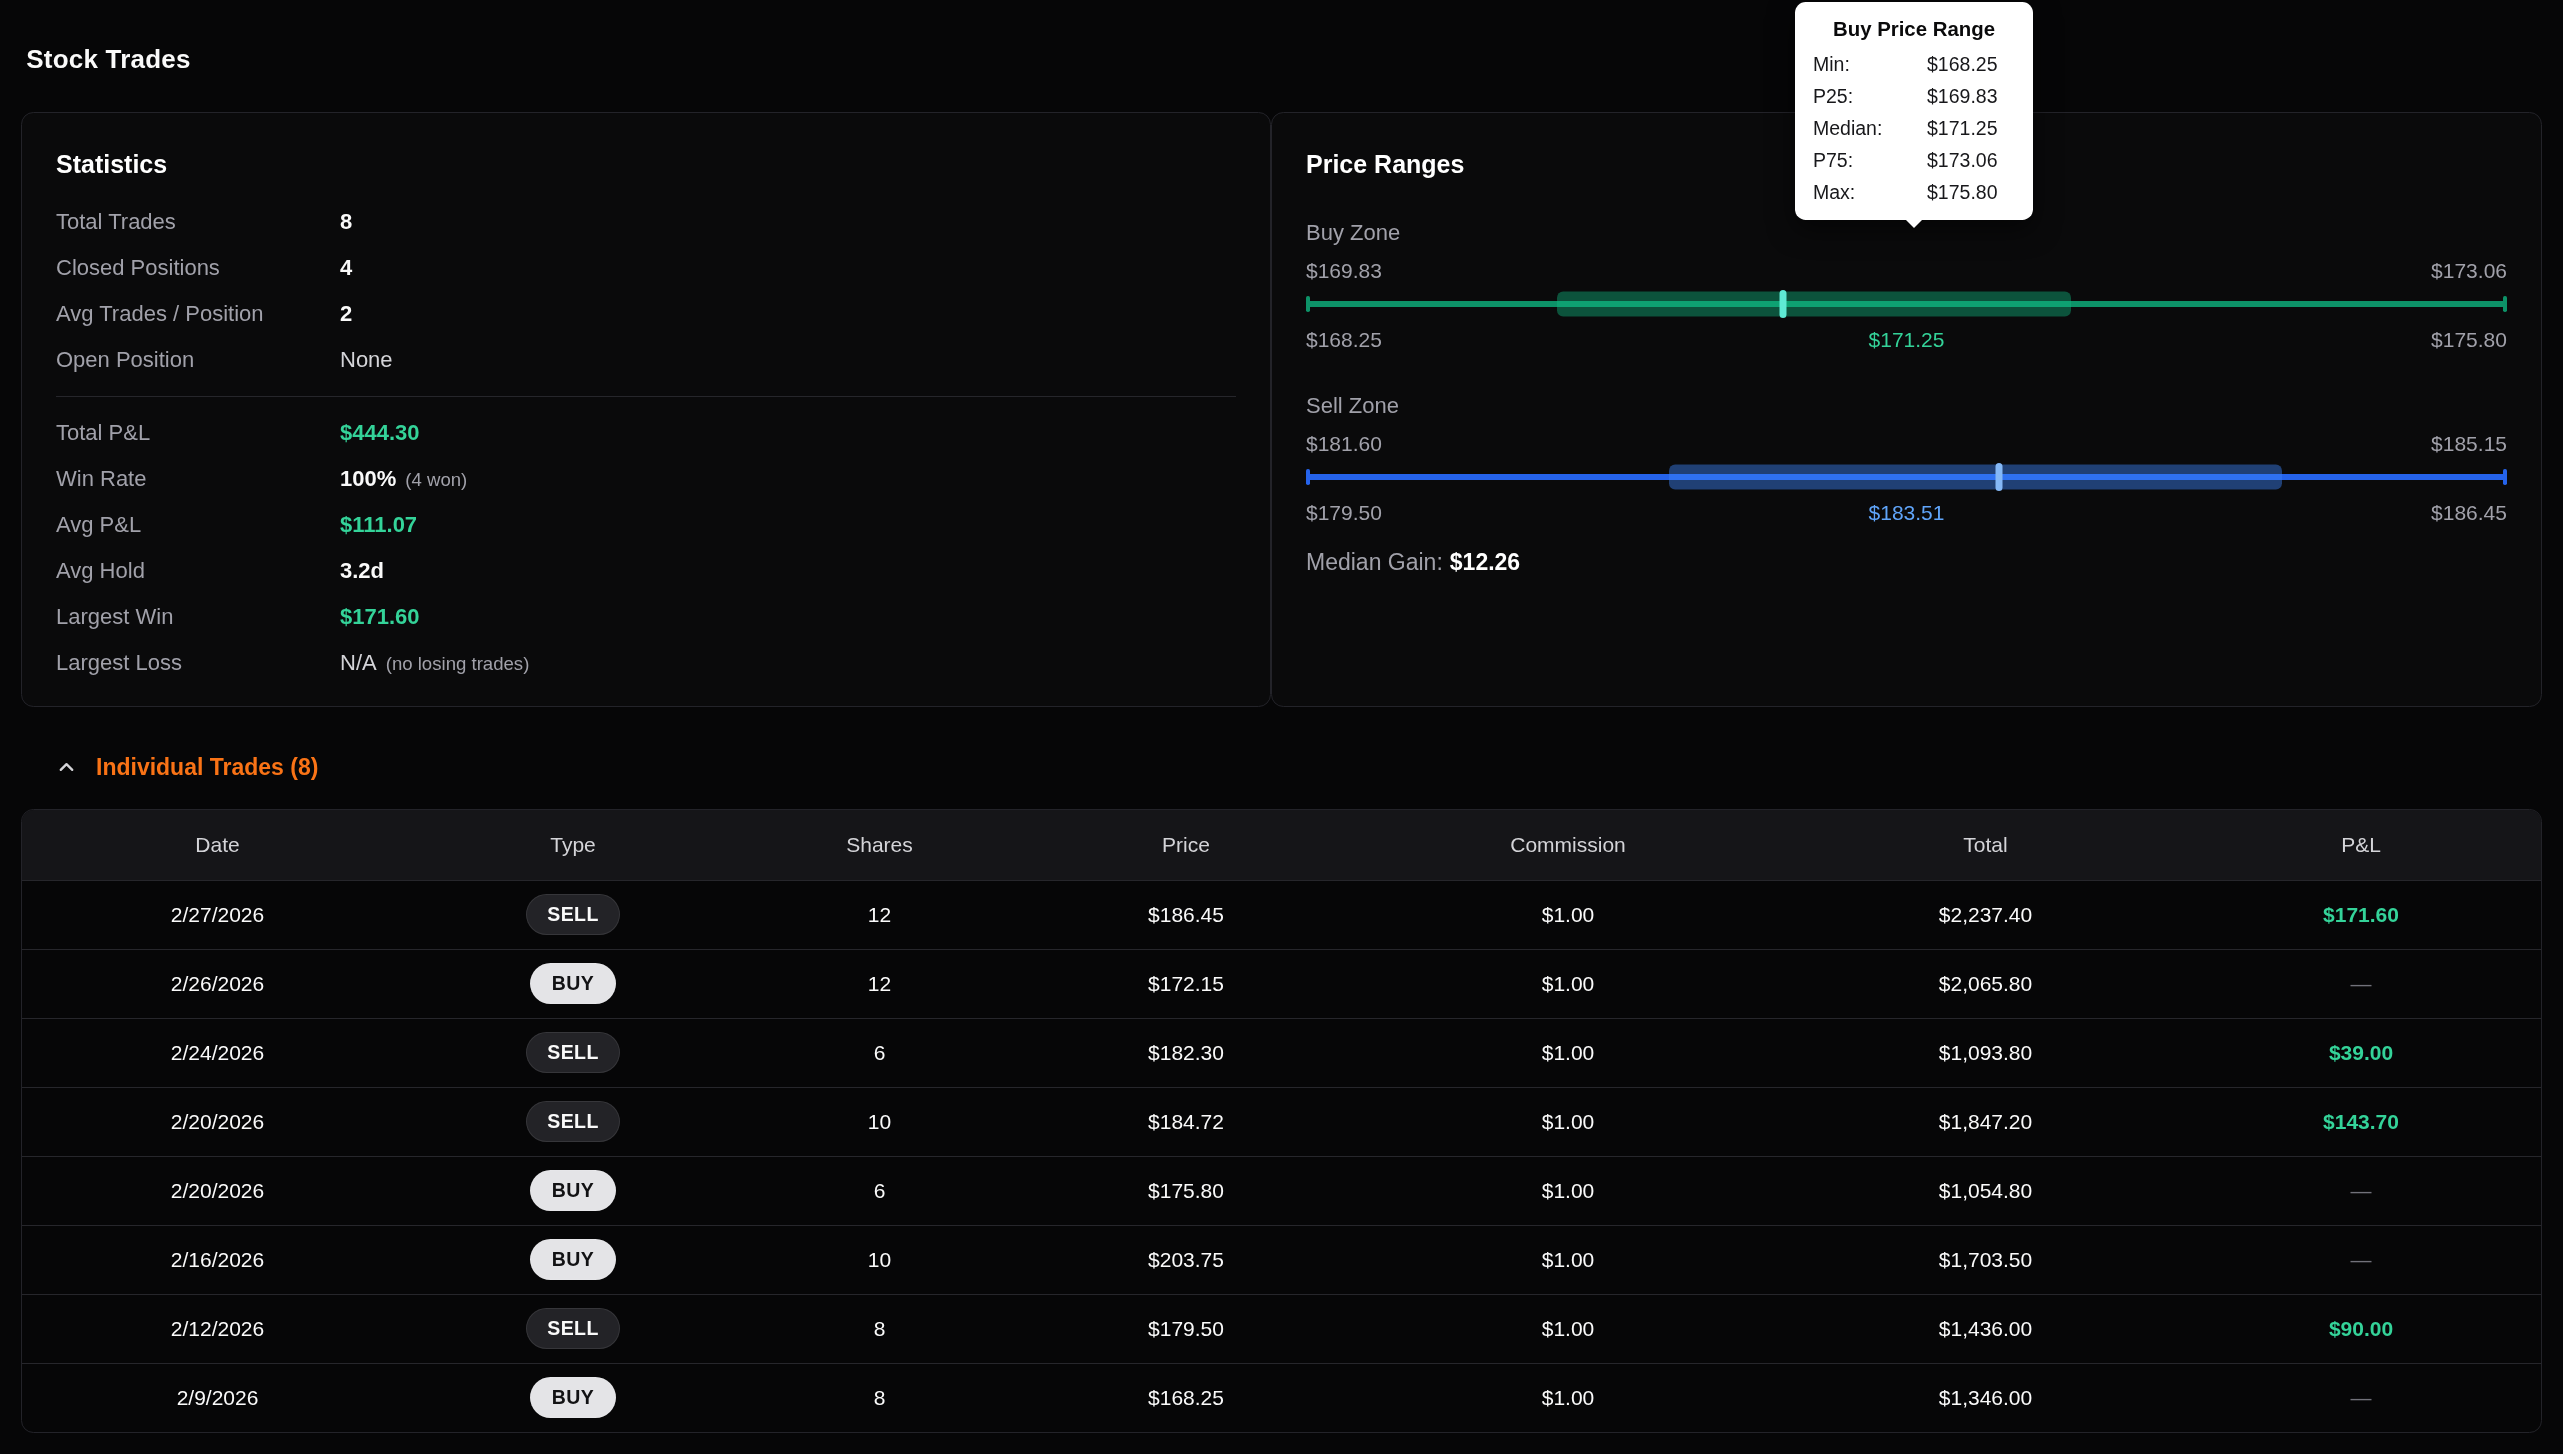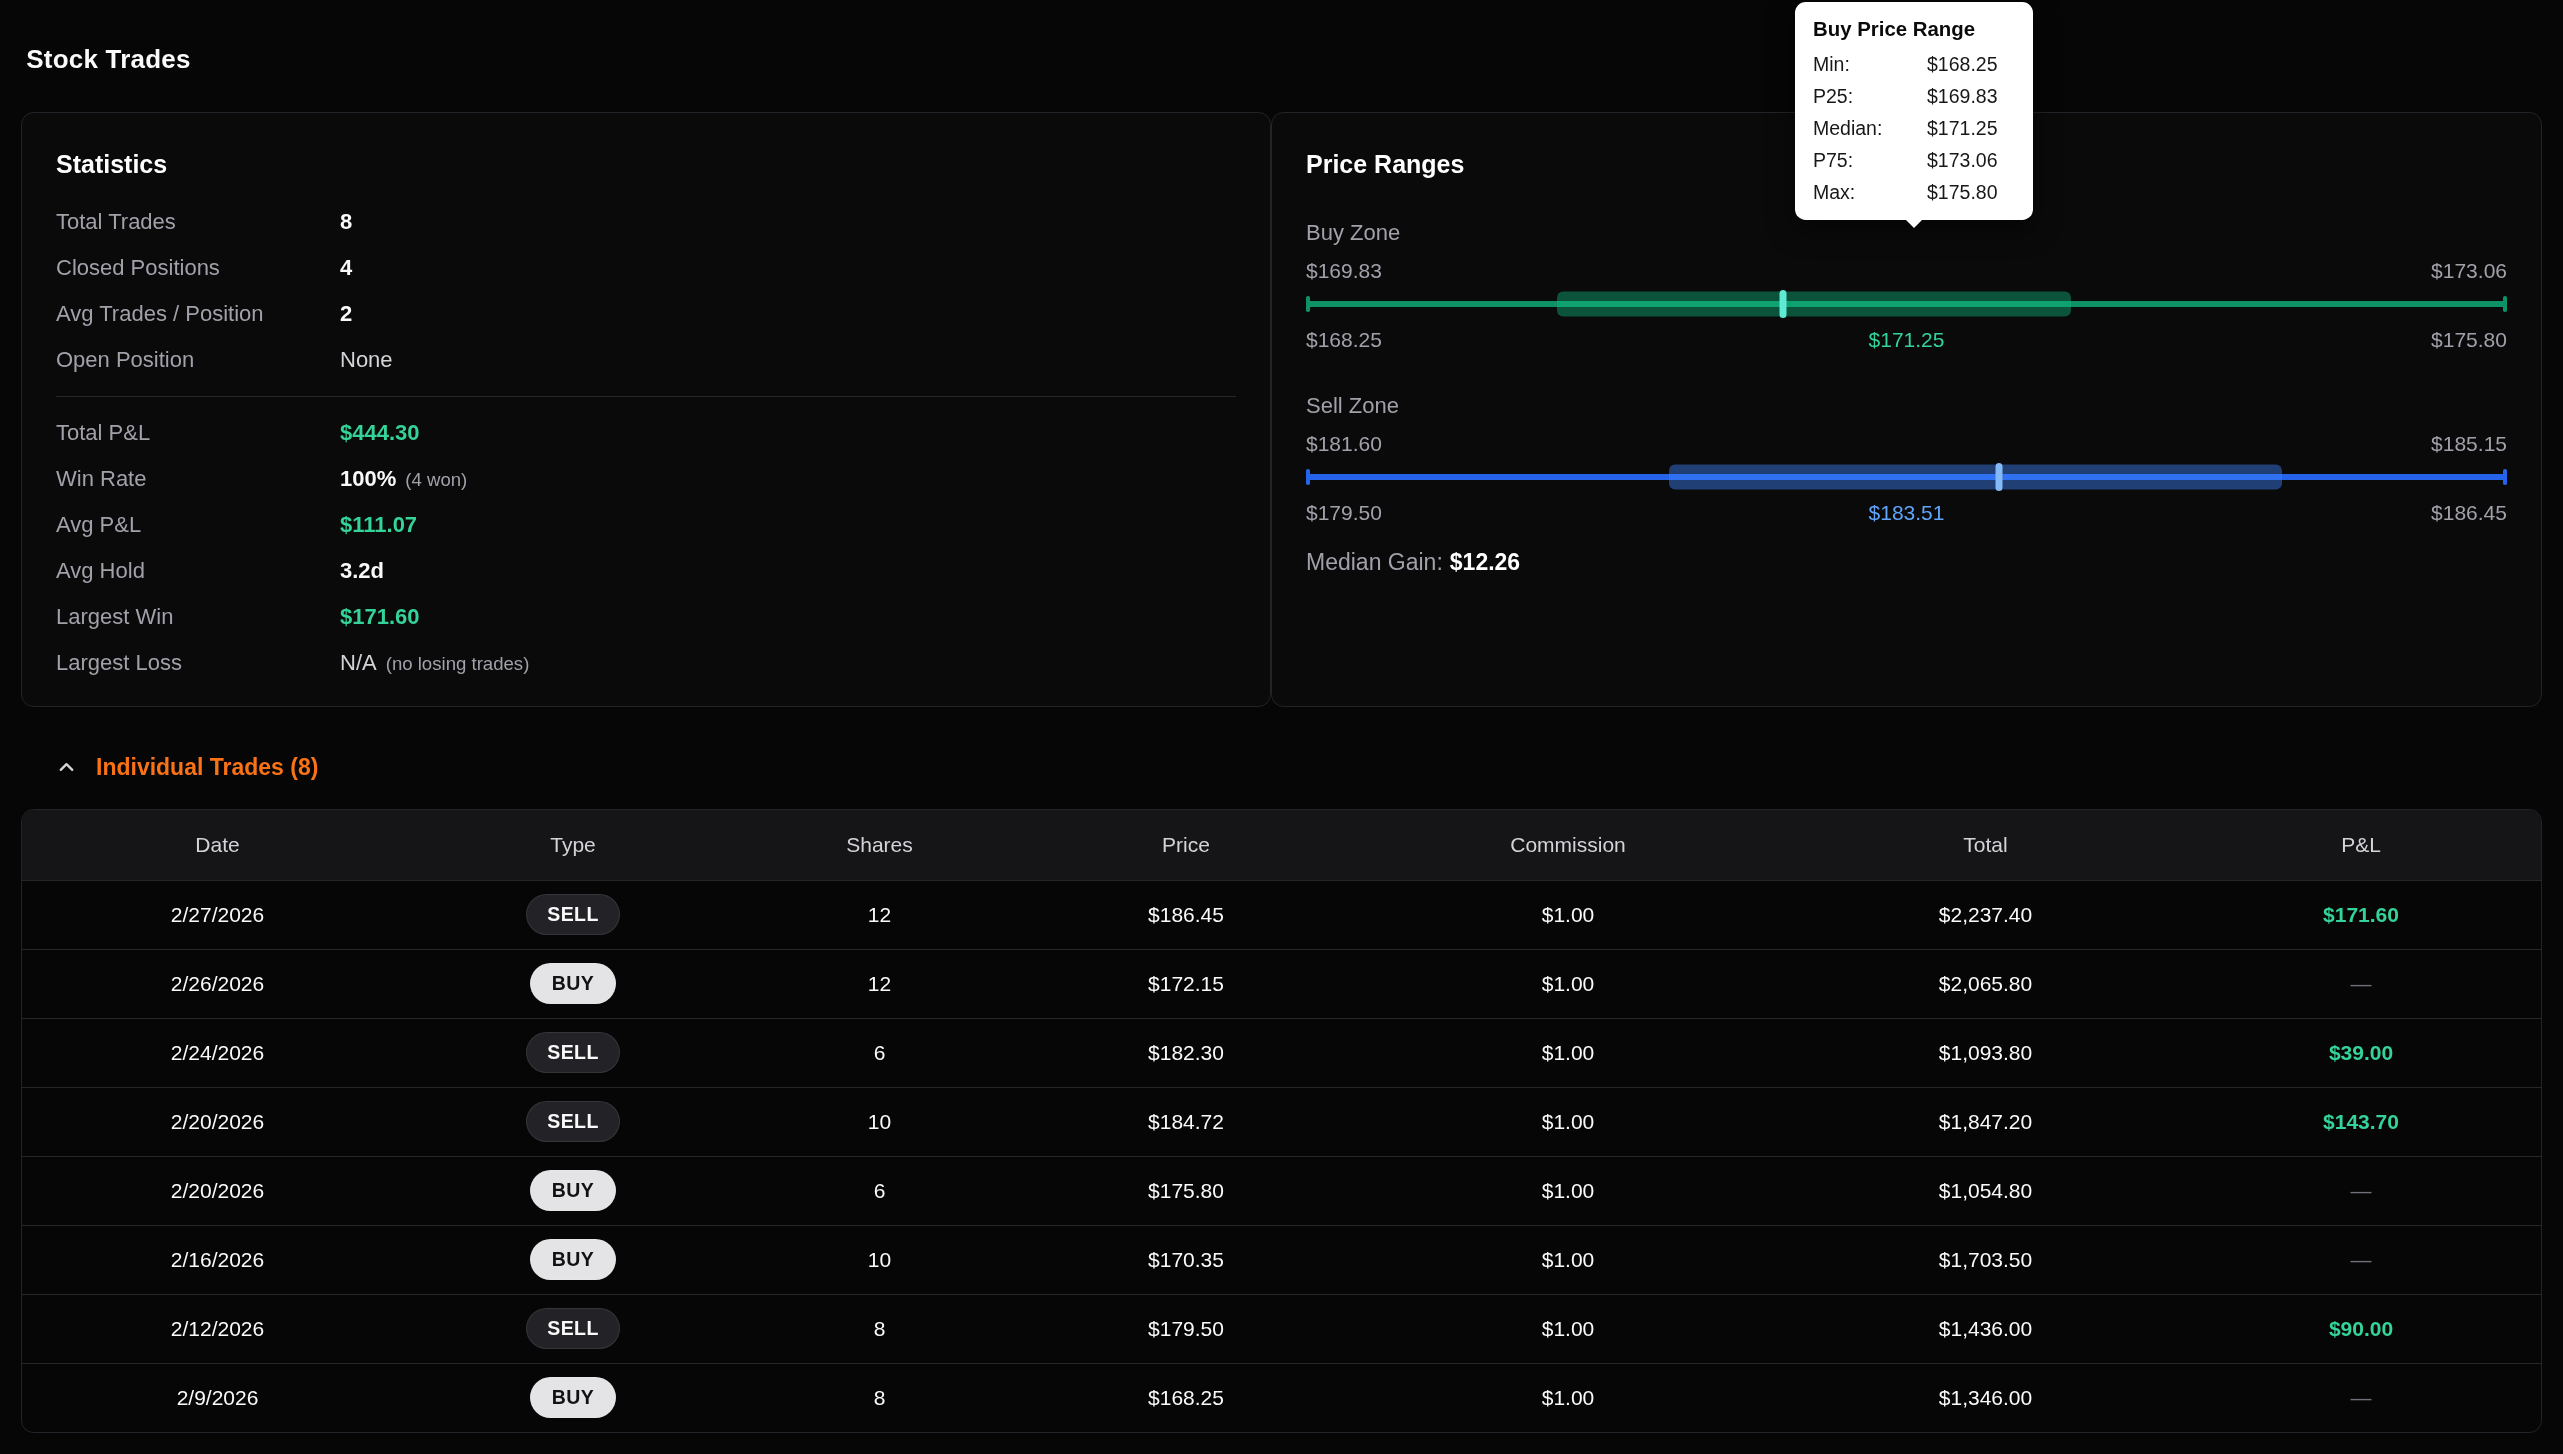--- a/index.html
+++ b/index.html
@@ -75,21 +75,21 @@
     position:absolute; left:1795px; top:1.8px; width:238px;
     background:var(--tooltip-bg,#fff); color:#111214;
     border-radius:10.7px; padding:14px 18px 12.4px 18px;
     box-shadow:0 9px 27px rgba(0,0,0,.55);
     z-index:10;
   }
   .tooltip::after {
     content:""; position:absolute; left:50%; bottom:-8px; transform:translateX(-50%);
     border:9px solid transparent; border-top:9px solid var(--tooltip-bg,#fff); border-bottom:none;
   }
-  .tooltip-title { font-size:20.4px; font-weight:700; line-height:27px; margin-bottom:5.3px; color:#0a0a0b; }
+  .tooltip-title { font-size:20.4px; font-weight:700; line-height:27px; margin-bottom:5.3px; color:#0a0a0b;text-align:center; }
   .tooltip-row { display:flex; font-size:19.5px; line-height:32px; color:#18181b; }
   .tooltip-row .tl { width:114px; }
 </style>
 </head>
 <body>
 
 <div class="page">
 
   <h1 class="page-title">Stock Trades</h1>
 
@@ -267,21 +267,21 @@
             <td>6</td>
             <td>$175.80</td>
             <td>$1.00</td>
             <td>$1,054.80</td>
             <td class="pnl dash">—</td>
           </tr>
           <tr>
             <td>2/16/2026</td>
             <td><span class="badge buy">BUY</span></td>
             <td>10</td>
-            <td>$170.35</td>
+            <td>$203.75</td>
             <td>$1.00</td>
             <td>$1,703.50</td>
             <td class="pnl dash">—</td>
           </tr>
           <tr>
             <td>2/12/2026</td>
             <td><span class="badge sell">SELL</span></td>
             <td>8</td>
             <td>$179.50</td>
             <td>$1.00</td>

